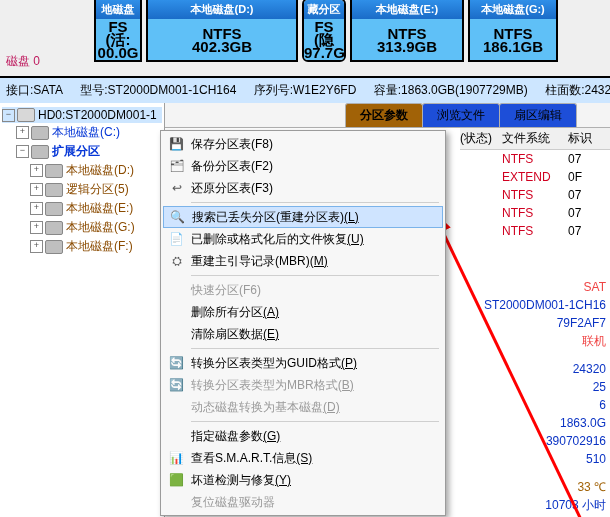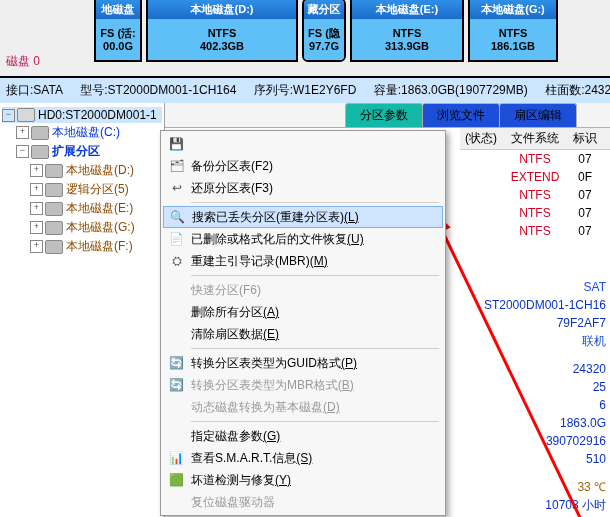--- a/index.html
+++ b/index.html
@@ -1,47 +1,47 @@
 <!DOCTYPE html>
 <html><head>
 <meta charset="utf-8">
 <style>
 html,body{margin:0;padding:0;font-family:"Microsoft YaHei",SimSun,Arial,sans-serif;font-size:12px;background:#fff;overflow:hidden;width:610px;height:517px}
 .disk-bar{display:flex;align-items:flex-end;height:76px;background:#efefef;overflow:hidden;border-bottom:2px solid #000}
 .disk-label{width:80px;padding:6px;color:#be185d}
 .part{height:60px;border:2px solid #000;margin:14px 2px;display:flex;flex-direction:column;justify-content:flex-start;text-align:center;font-weight:bold;overflow:hidden}
 .part-title{background:linear-gradient(#2f8fe8,#1a6cc8);color:#fff;font-size:11px;padding:2px 0;white-space:nowrap}
 .part-body{flex:1;display:flex;flex-direction:column;justify-content:center;background:#5fc0f7}
-.part-line{font-size:11px;line-height:13px}
+.part-line{font-size:15px;line-height:13px}
 .info-bar{background:#cde6ff;padding:4px 6px;font-size:12px;color:#000;white-space:nowrap;overflow:hidden}
 .info-bar span{margin-right:14px}
 .main{display:flex;height:calc(517px - 76px - 24px)}
 .tree{width:160px;border-right:1px solid #a0a0a0;padding:4px 2px;overflow:hidden}
 .tree-item{display:flex;align-items:center;padding:1px 0;white-space:nowrap}
 .tree-item .tw{display:inline-block;width:11px;height:11px;border:1px solid #888;text-align:center;line-height:9px;font-size:9px;margin-right:2px;color:#555}
 .tree-item .ic{display:inline-block;width:16px;height:12px;margin-right:3px;background:#bfbfbf;border:1px solid #888;border-radius:2px}
 .tree-item .ic.hdd{background:#d8d8d8}
 .tree-item.hl{background:#cde6ff}
 .t-root{color:#000}
 .t-blue{color:#0536d6}
 .t-brown{color:#8a4b00}
 .ind1{padding-left:14px}.ind2{padding-left:28px}
 .right{flex:1;display:flex;flex-direction:column;overflow:hidden}
 .tabs{display:flex;background:#f4f4f4;border-bottom:1px solid #b0b0b0;padding-left:180px}
 .tab{padding:3px 14px;border:1px solid #b0b0b0;border-bottom:none;margin-right:-1px;background:#1d4ed8;border-radius:3px 3px 0 0}
-.tab.active{background:#14b8a6;font-weight:normal}
+.tab.active{background:#a16207;font-weight:bold}
 .content{position:relative;flex:1}
 .table{position:absolute;right:0;top:0;width:150px}
-.th-row,.td-row{display:flex;text-align:center}
+.th-row,.td-row{display:flex;text-align:left}
 .th-row{background:#f0f0f0;border-bottom:1px solid #ccc}
 .th,.td{padding:2px 0}
 .c1{width:42px}.c2{width:66px}.c3{width:34px}
 .red{color:#d00020}
 .details{position:absolute;right:0;top:150px;width:180px;font-size:12px;color:#0a33c4;text-align:right;line-height:18px;padding-right:4px}
-.details .bk{color:#1d4ed8}
+.details .bk{color:#ef4444}
 .details .rd{color:#a16207}
 .arrow{position:absolute;pointer-events:none}
 .ctx{position:absolute;left:160px;top:130px;width:280px;background:#f7f7f7;border:1px solid #9b9b9b;box-shadow:3px 3px 6px rgba(0,0,0,.35);padding:2px}
 .ctx .row{display:flex;align-items:center;height:22px;padding:0 10px 0 28px;position:relative;white-space:nowrap}
 .ctx .row.hl{background:#cfe4ff;border:1px solid #7bb3ea;height:20px}
 .ctx .row .ic{position:absolute;left:6px;width:16px;height:16px;display:flex;align-items:center;justify-content:center;font-size:12px;color:#555}
 .ctx .sep{height:1px;background:#cfcfcf;margin:3px 4px 3px 28px}
 .ctx .row.dis{color:#9a9a9a}
 .u{text-decoration:underline}
 </style>
@@ -211,20 +211,21 @@
           </defs>
         <line x1="420" y1="400" x2="275" y2="98" stroke="#ff0000" stroke-width="3" marker-end="url(#ah)"></line>
       </svg>
     </div>
   </div>
 </div>
 
 <div class="ctx" id="ctx">
     <div class="row">
       <span class="ic">💾</span>
+      <span>保存分区表(F8)</span>
     </div>
     <div class="row">
       <span class="ic">🗂</span>
       <span>备份分区表(F2)</span>
     </div>
     <div class="row">
       <span class="ic">↩</span>
       <span>还原分区表(F3)</span>
     </div>
     <div class="sep"></div>

